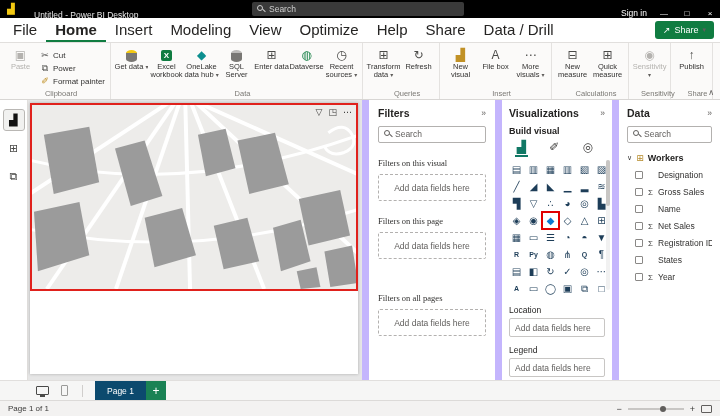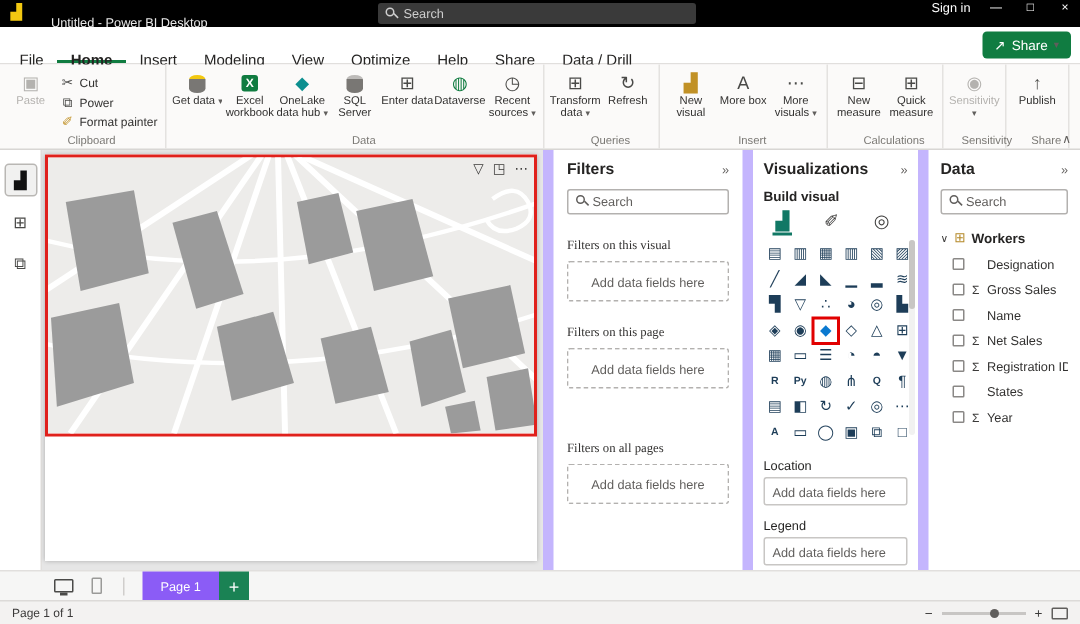--- a/index.html
+++ b/index.html
@@ -10,27 +10,27 @@
   
   .titlebar{position:absolute;left:0;top:0;width:720px;height:18px;background:#000;color:#fff;}
   .tb-logo{position:absolute;left:7px;top:3px;color:#f2c811;font-size:10px;line-height:12px;}
   .tb-title{position:absolute;left:34px;top:10px;font-size:8.5px;color:#e8e8e8;white-space:nowrap;}
   .tb-search{position:absolute;left:252px;top:2px;width:212px;height:14px;background:#3a3a3a;border-radius:2px;
     color:#cfcfcf;font-size:8.5px;line-height:14px;padding-left:17px;}
   .mag{position:absolute;left:5px;top:3px;width:6px;height:6px;border:1px solid #cfcfcf;border-radius:50%;}
   .mag::after{content:"";position:absolute;left:4px;top:4px;width:4px;height:1px;background:#cfcfcf;transform:rotate(45deg);}
   .mag.dark{border-color:#605e5c;}
   .mag.dark::after{background:#605e5c;}
-  .tb-right{position:absolute;right:4px;top:0;height:18px;display:flex;align-items:flex-start;gap:11px;font-size:8.5px;}
+  .tb-right{position:absolute;right:4px;top:0;height:18px;display:flex;align-items:flex-end;gap:11px;font-size:8.5px;}
   .win-btn{width:12px;text-align:center;font-size:8px;color:#fff;}
 
   
   .tabs-row{position:absolute;left:0;top:18px;width:720px;height:25px;background:#fff;border-bottom:1px solid #e1dfdd;}
   .rtabs{display:flex;height:100%;padding-left:4px;}
-  .rtab{padding:11px 9px;line-height:23px;font-size:10px;color:#252423;white-space:nowrap;}
+  .rtab{padding:0 9px;line-height:23px;font-size:15px;color:#252423;white-space:nowrap;}
   .rtab.active{border-bottom:2px solid #107c41;font-weight:bold;}
   .share-btn{position:absolute;right:6px;top:3px;height:18px;background:#107c41;color:#fff;border-radius:3px;
     font-size:9px;display:flex;align-items:center;gap:4px;padding:0 8px;}
   .share-btn .dd{font-size:7px;}
 
   
   .ribbon{position:absolute;left:0;top:43px;width:720px;height:57px;background:#fbfaf9;border-bottom:1px solid #d8d6d4;}
   .rgroups{display:flex;height:100%;}
   .rgroup{position:relative;height:100%;border-right:1px solid #e4e2e0;padding:2px 3px 11px;}
   .rrow{display:flex;align-items:flex-start;height:100%;}
@@ -103,21 +103,21 @@
   .sig{font-size:8px;color:#3b3a39;width:7px;text-align:center;flex:0 0 auto;}
   .fname{white-space:nowrap;overflow:hidden;}
 
   
   .pages{position:absolute;left:0;top:380px;width:720px;height:20px;background:#f6f6f5;
     border-top:1px solid #e1dfdd;display:flex;align-items:center;}
   .mon{width:13px;height:9px;border:1px solid #4a4a48;border-radius:1px;position:relative;margin-left:36px;}
   .mon::after{content:"";position:absolute;left:3px;bottom:-3px;width:5px;height:2px;background:#4a4a48;}
   .pho{width:7px;height:11px;border:1px solid #9a9a98;border-radius:1px;margin-left:12px;}
   .psep{width:1px;height:12px;background:#d0cecc;margin-left:14px;}
-  .page-tab{height:20px;background:#8b5cf6;color:#fff;font-size:8.5px;display:flex;align-items:center;
+  .page-tab{height:20px;background:#0c4a6e;color:#fff;font-size:8.5px;display:flex;align-items:center;
     padding:0 12px;margin-left:12px;}
   .add-page{width:20px;height:20px;background:#1a8254;color:#fff;display:flex;align-items:center;
     justify-content:center;font-size:12px;}
   .status{position:absolute;left:0;top:400px;width:720px;height:16px;background:#f3f2f1;
     border-top:1px solid #dcdad8;font-size:8px;color:#3b3a39;display:flex;align-items:center;padding:0 8px;}
   .zoom{margin-left:auto;display:flex;align-items:center;gap:6px;}
   .zbtn{font-size:9px;color:#3b3a39;}
   .ztrack{width:56px;height:2px;background:#c8c6c4;position:relative;}
   .zthumb{position:absolute;left:58%;top:-2px;width:6px;height:6px;border-radius:50%;background:#605e5c;}
   .fit{width:11px;height:8px;border:1px solid #605e5c;border-radius:1px;}
@@ -255,21 +255,21 @@
           <div class="rbtn">
             <div class="ric">
               <span class="c-gold">▟</span>
             </div>
             <div class="rlb">New visual</div>
           </div>
           <div class="rbtn">
             <div class="ric">
               <span>A</span>
             </div>
-            <div class="rlb">More box</div>
+            <div class="rlb">File box</div>
           </div>
           <div class="rbtn">
             <div class="ric">
               <span>⋯</span>
             </div>
             <div class="rlb">More visuals <span class="dd">▾</span></div>
           </div>
         </div>
         <div class="rgroup-label">Insert</div>
       </div>

